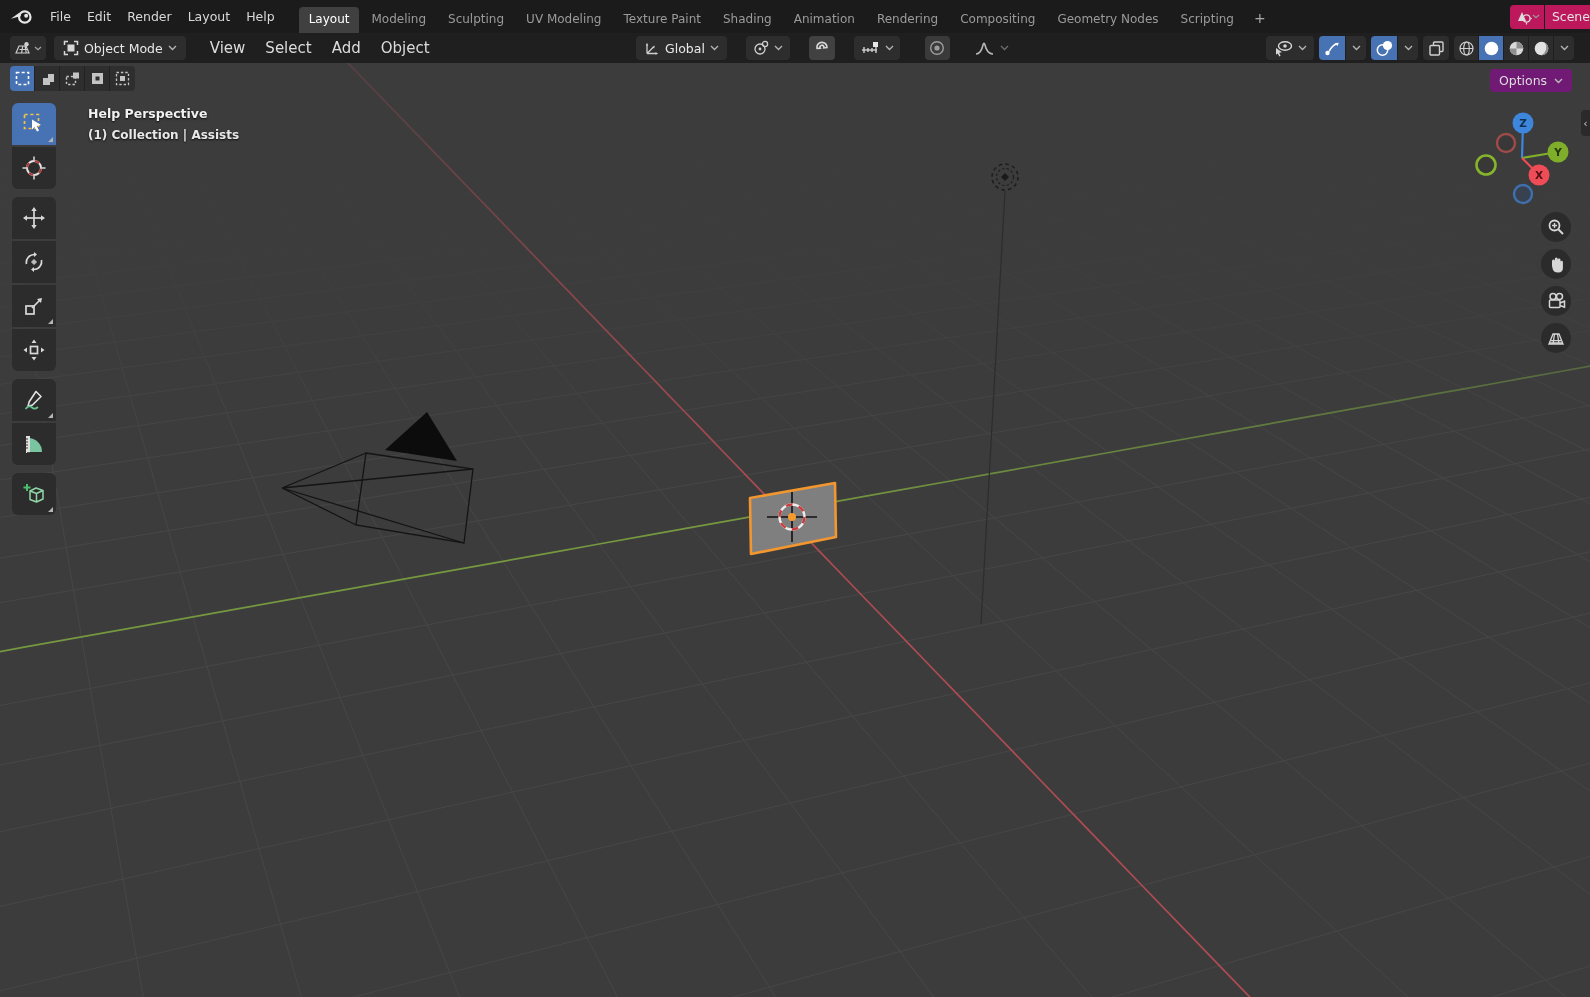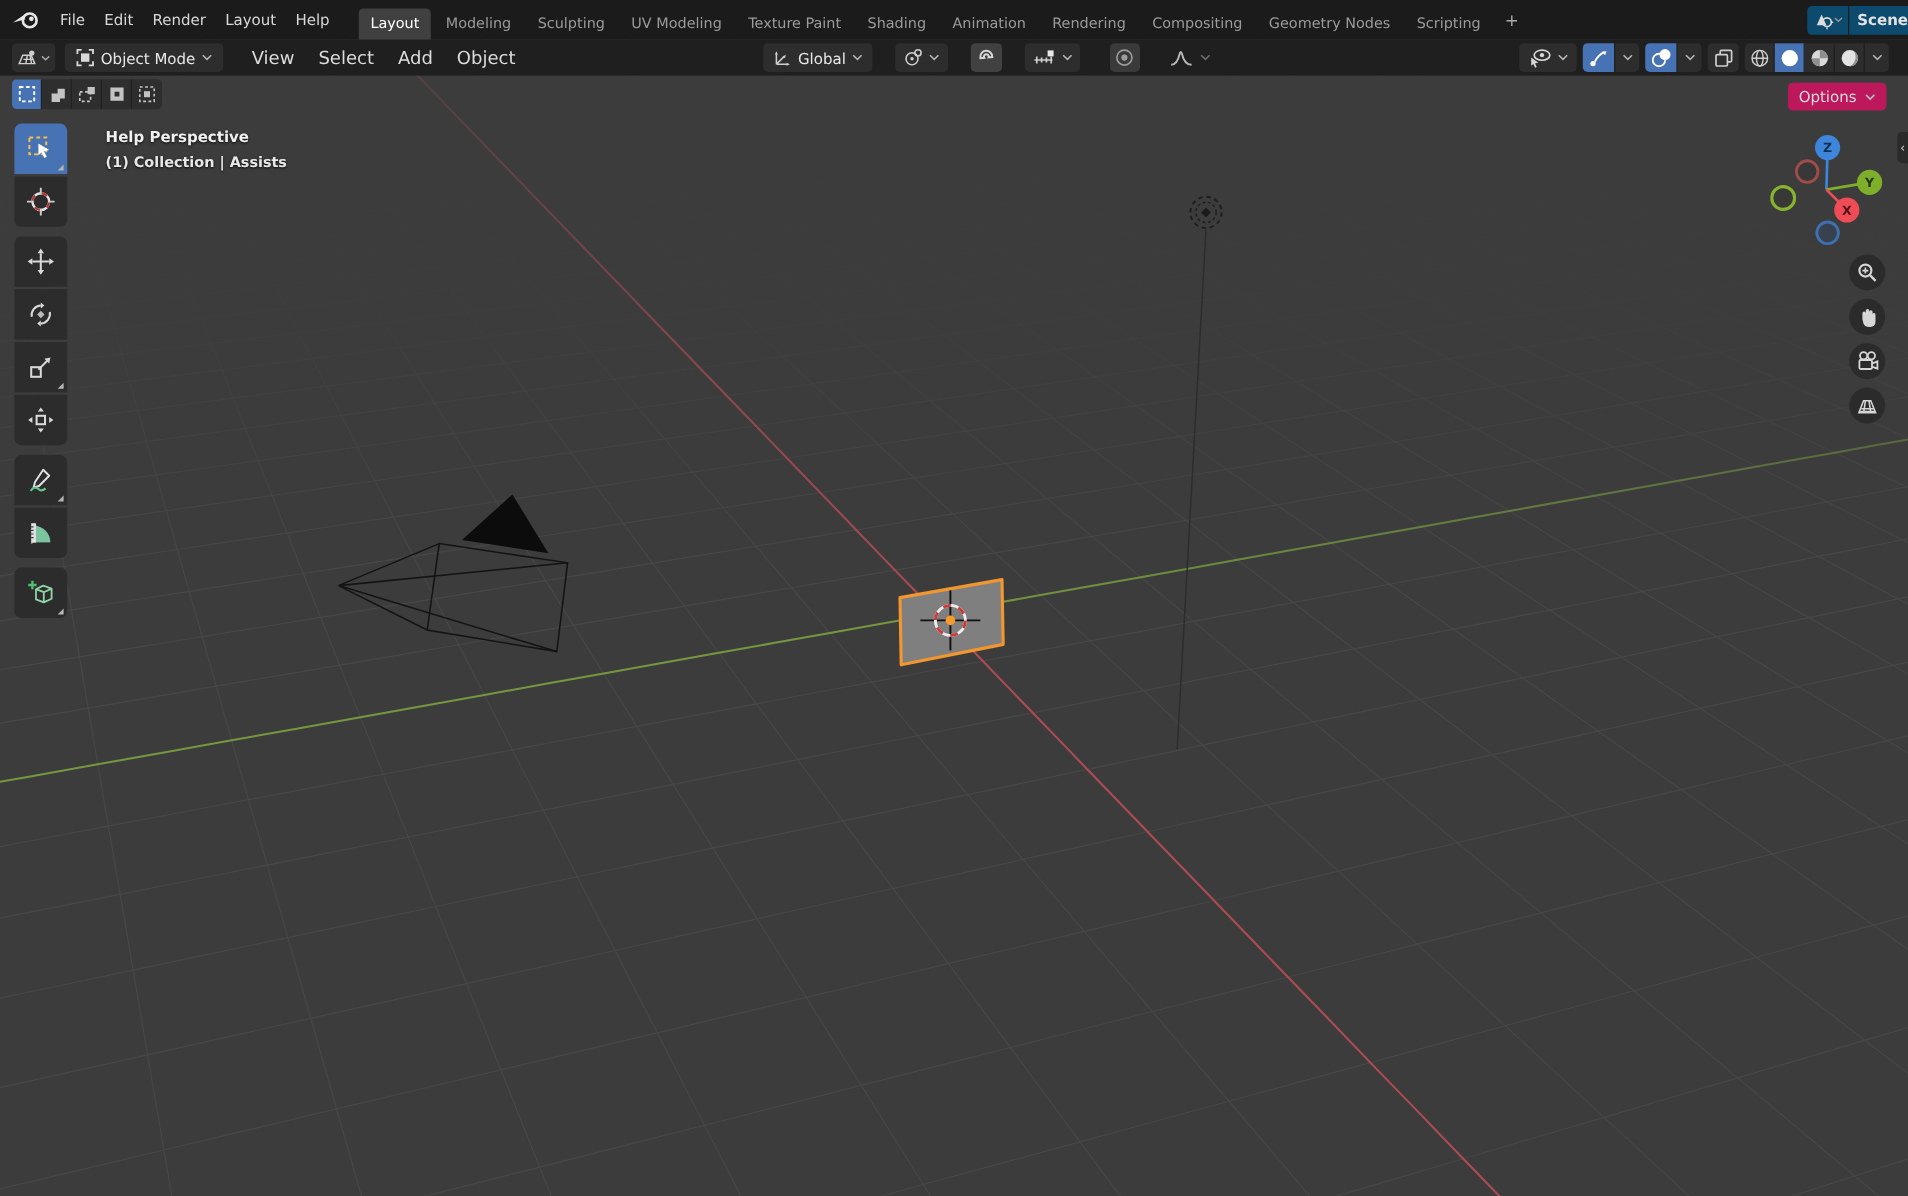--- a/index.html
+++ b/index.html
@@ -9,22 +9,22 @@
 
   
   .topbar { position:absolute; left:0; top:0; width:1590px; height:33px; background:#1b1b1b;
             display:flex; align-items:center; z-index:30; }
   .logo { width:24px; height:20px; margin:0 8px 0 10px; }
   .menu-item { color:#d8d8d8; font-size:12.5px; padding:4px 8px; border-radius:3px; cursor:default; }
   .tabs { display:flex; align-items:center; gap:2px; margin-left:16px; height:33px; }
   .tab { color:#9b9b9b; font-size:12px; padding:5px 10px; border-radius:4px 4px 0 0; height:26px; margin-top:7px; }
   .tab.active { background:#404040; color:#ffffff; }
   .tab.plus { color:#aaaaaa; font-size:14px; padding:3px 8px; }
-  .scene-widget { margin-left:auto; height:24px; background:#0c4a6e; border-radius:4px 0 0 4px;
-                  display:flex; align-items:center; padding:0 0 0 6px;font-weight:bold; }
+  .scene-widget { margin-left:auto; height:24px; background:#be185d; border-radius:4px 0 0 4px;
+                  display:flex; align-items:center; padding:0 0 0 6px; }
   .scene-widget .divider { width:1px; height:24px; background:#1b1b1b; margin:0 7px 0 4px; }
   .scene-widget .label { color:#e3e3e3; font-size:12.5px; white-space:nowrap; }
 
   
   .vheader { position:absolute; left:0; top:33px; width:1590px; height:30px; background:#1f1f1f;
              display:flex; align-items:center; z-index:29; }
   .pill { background:#2d2d2d; border-radius:4px; height:24px; display:flex; align-items:center; padding:0 6px; gap:5px; }
   .btn-dark { background:#2d2d2d; border-radius:4px; height:24px; display:flex; align-items:center; justify-content:center; }
   .mode-label { color:#e8e8e8; font-size:12.5px; }
   .hmenu { color:#dcdcdc; font-size:15px; padding:4px 10px; }
@@ -46,21 +46,21 @@
   .scene-holder { position:absolute; left:0; top:-63px; }
 
   
   .selmode { position:absolute; left:10px; top:3px; display:flex; background:#2e2e2e; border-radius:4px;
              overflow:hidden; z-index:10; }
   .selmode .cell { width:25px; height:25px; display:flex; align-items:center; justify-content:center;
                    border-right:1px solid #222; }
   .selmode .cell:last-child { border-right:none; }
 
   
-  .options-btn { position:absolute; left:1490px; top:6px; width:82px; height:23px; background:#be185d;
+  .options-btn { position:absolute; left:1490px; top:6px; width:82px; height:23px; background:#701a75;
                  border-radius:4px; display:flex; align-items:center; justify-content:center; gap:7px; z-index:10; }
   .options-btn span { color:#dddddd; font-size:12.5px; }
 
   
   .vp-text { position:absolute; left:88px; top:43px; z-index:10; text-shadow:0 1px 2px rgba(0,0,0,.85); }
   .vp-text .l1 { color:#f1f1f1; font-size:12.5px; font-weight:bold; }
   .vp-text .l2 { color:#e8e8e8; font-size:12px; font-weight:bold; margin-top:7px; }
 
   
   .toolrail { position:absolute; left:12px; top:40px; display:flex; flex-direction:column; z-index:10; }

